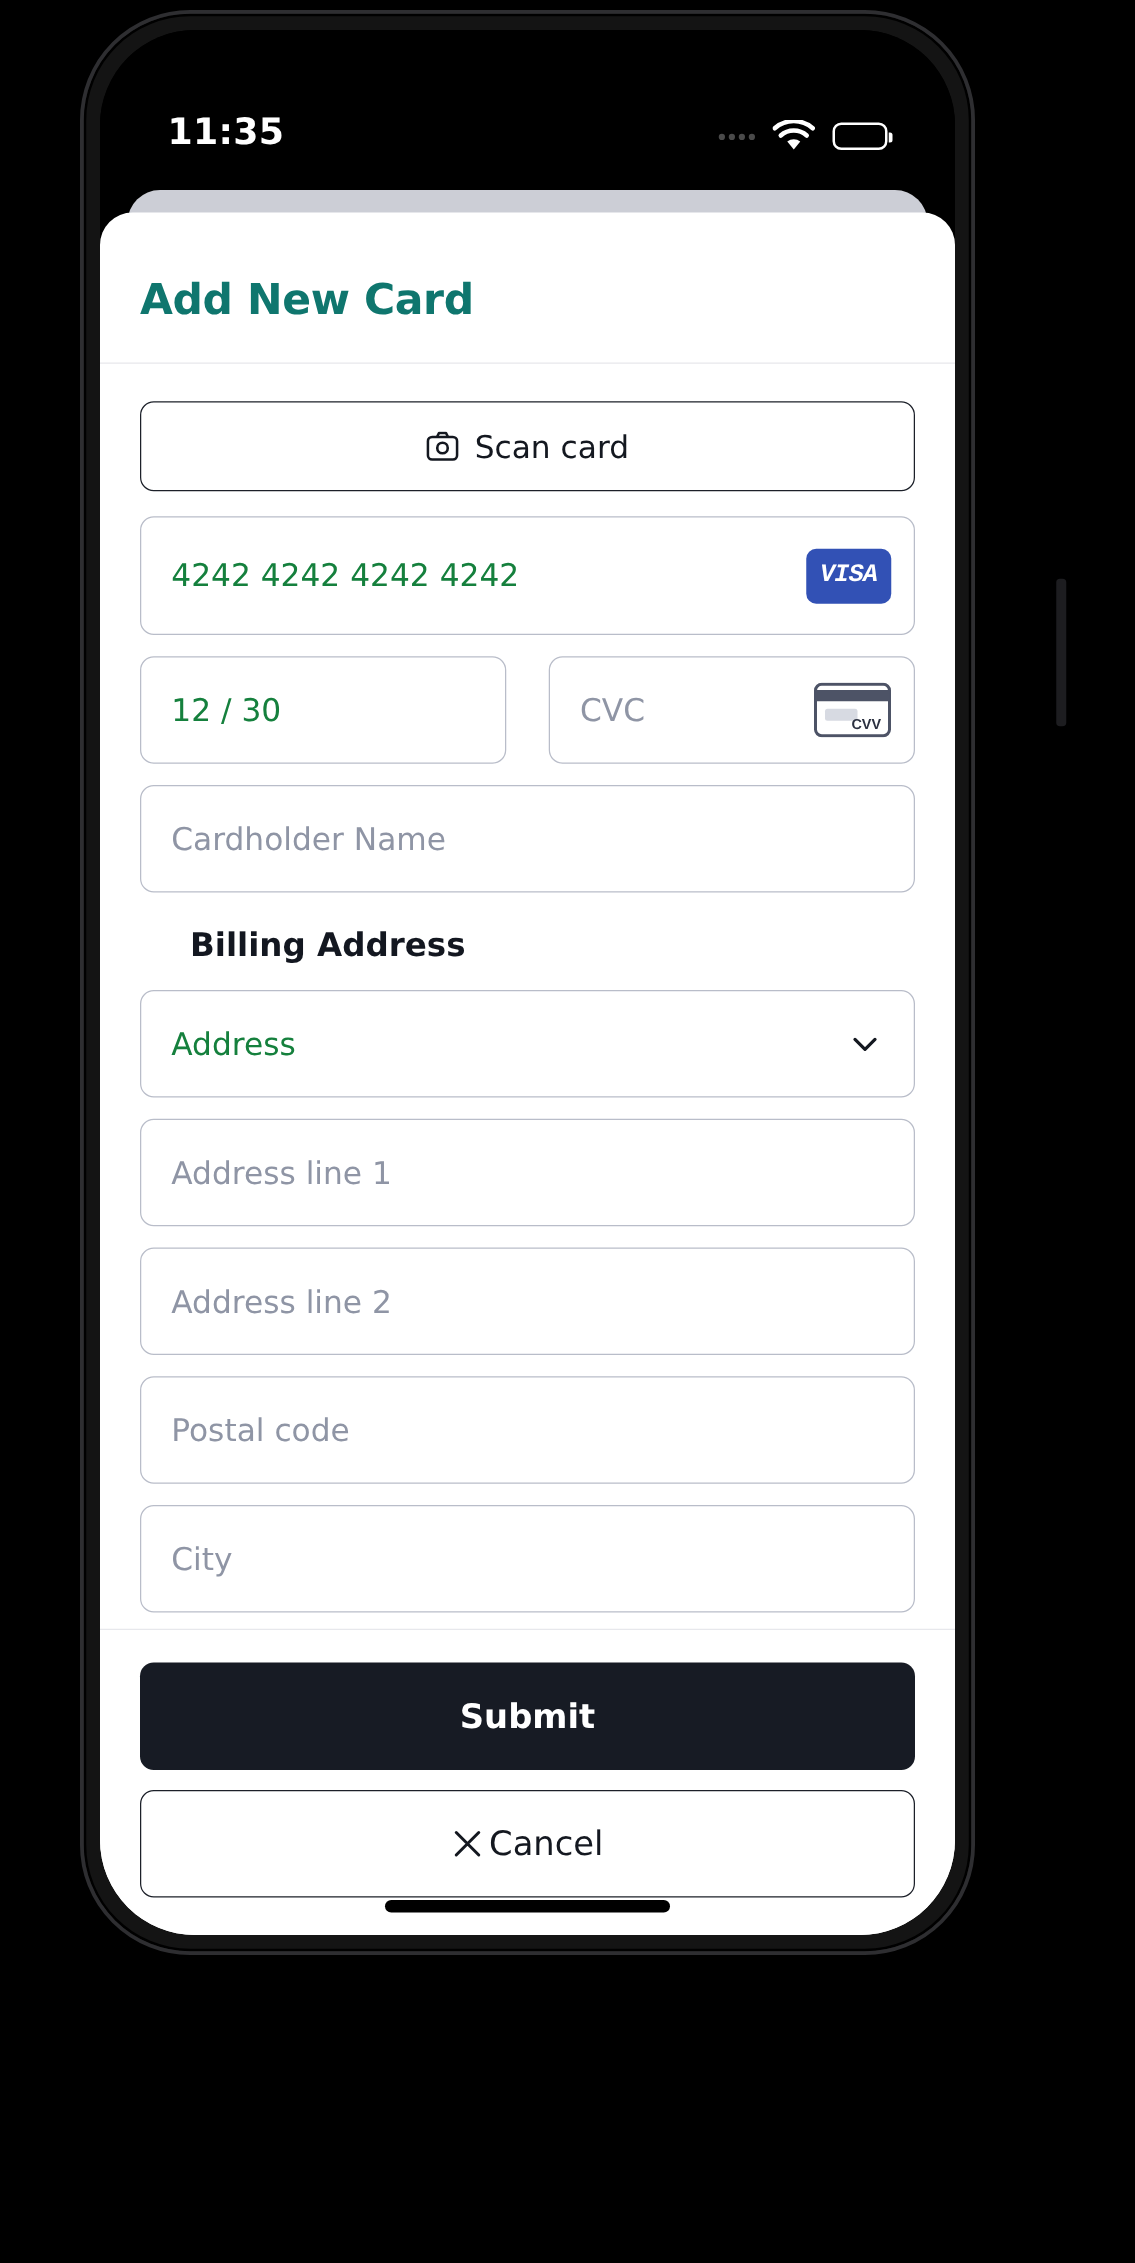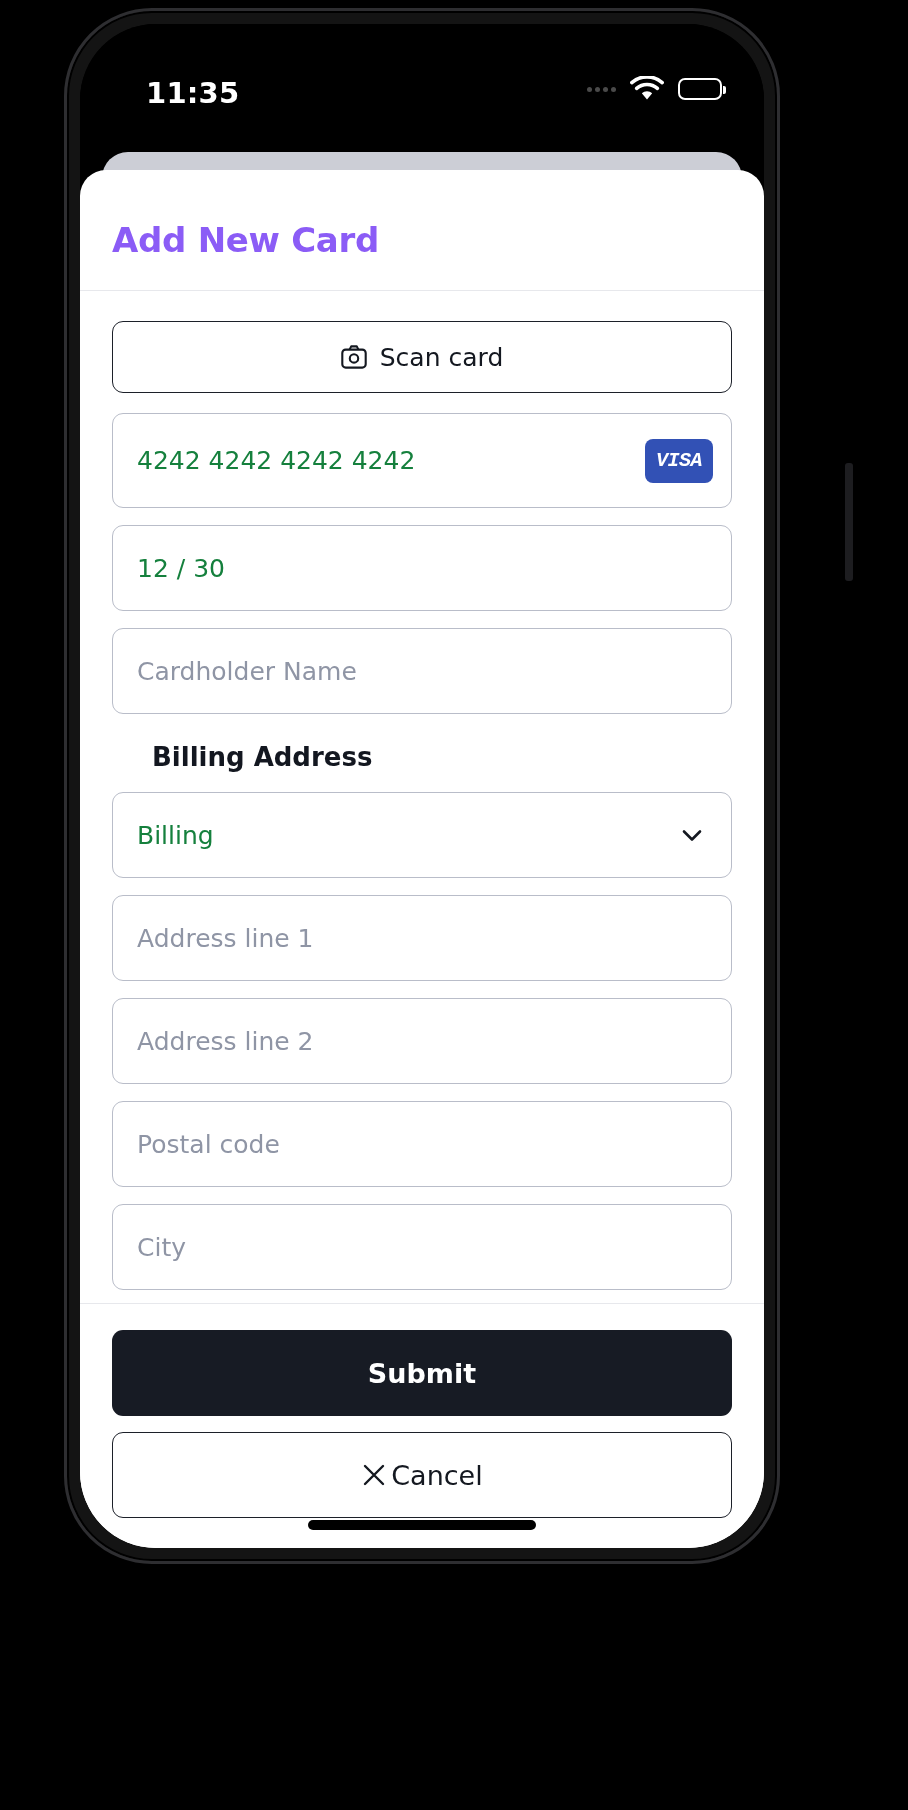--- a/index.html
+++ b/index.html
@@ -38,23 +38,23 @@
   #btn-power  { left: 778px; top: 452px; width: 8px; height: 118px; }
 
   
   #screen {
     position: absolute; inset: 0;
     background: #000;
   }
 
   
   #status-bar {
-    position: absolute; left: 12px; top: 52px;
+    position: absolute; left: 0; top: 52px;
     width: 100%; height: 46px;
-    display: flex; align-items: flex-start;
+    display: flex; align-items: flex-end;
     justify-content: space-between;
     padding: 0 54px;
     color: #fff;
   }
   #status-time {
     font-size: 29px; font-weight: 600;
     letter-spacing: 0.2px;
   }
   #status-right { display: flex; align-items: center; gap: 14px; }
   .sig-dots { display: flex; align-items: flex-end; gap: 3px; }
@@ -98,21 +98,21 @@
     overflow: hidden;
   }
 
   #sheet-header {
     flex: 0 0 auto;
     padding: 50px 32px 30px 32px;
     border-bottom: 1px solid #e7e8ec;
   }
   #sheet-title {
     font-size: 34px; font-weight: 700;
-    color: #8b5cf6; letter-spacing: -0.3px;
+    color: #0f766e; letter-spacing: -0.3px;
   }
 
   #sheet-body {
     flex: 1 1 auto;
     padding: 30px 32px 0 32px;
     overflow: hidden;
     position: relative;
   }
 
   
@@ -286,30 +286,41 @@
             <span class="value">4242 4242 4242 4242</span>
             <span id="visa-badge">
               <span>VISA</span>
             </span>
           </div>
 
           <div id="expiry-cvc-row">
             <div class="field">
               <span class="value">12 / 30</span>
             </div>
+            <div class="field">
+              <span class="placeholder">CVC</span>
+              <span id="cvc-icon-wrap">
+                <svg width="62" height="44" viewBox="0 0 62 44">
+                  <rect x="1.4" y="1.4" width="59.2" height="41.2" rx="5" stroke="#4d5366" stroke-width="2.4" fill="#fff"></rect>
+                  <rect x="1.4" y="6" width="59.2" height="9" fill="#4d5366"></rect>
+                  <rect x="9" y="21" width="26" height="9.5" rx="2" fill="#d7dae2"></rect>
+                  <text x="42" y="37" font-family="Liberation Sans, sans-serif" font-size="11.5" font-weight="700" fill="#2b3040" text-anchor="middle">CVV</text>
+                </svg>
+              </span>
+            </div>
           </div>
 
           <div class="field" id="cardholder-field">
             <span class="placeholder">Cardholder Name</span>
           </div>
 
           <div id="billing-address-heading">Billing Address</div>
 
           <div class="field" id="country-select">
-            <span class="value">Billing</span>
+            <span class="value">Address</span>
             <span>
               <svg width="30" height="30" viewBox="0 0 30 30">
                 <path d="M7 11.5 L15 19.5 L23 11.5" stroke="#141820" stroke-width="2.6" fill="none" stroke-linecap="round" stroke-linejoin="round"></path>
               </svg>
             </span>
           </div>
 
           <div class="field addr-field">
             <span class="placeholder">Address line 1</span>
           </div>

